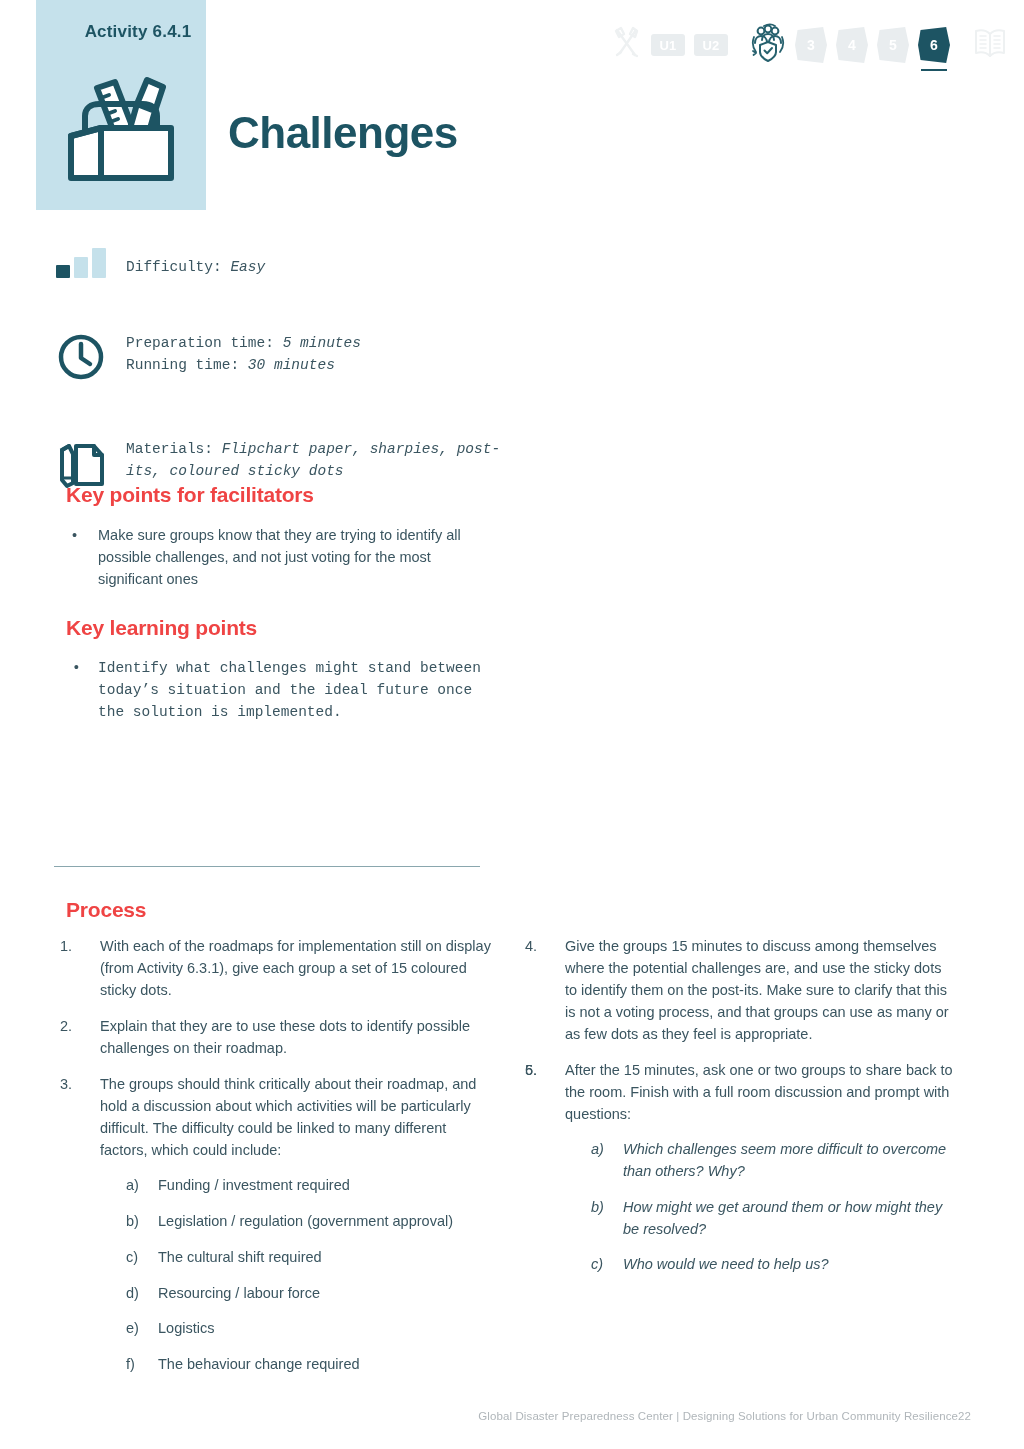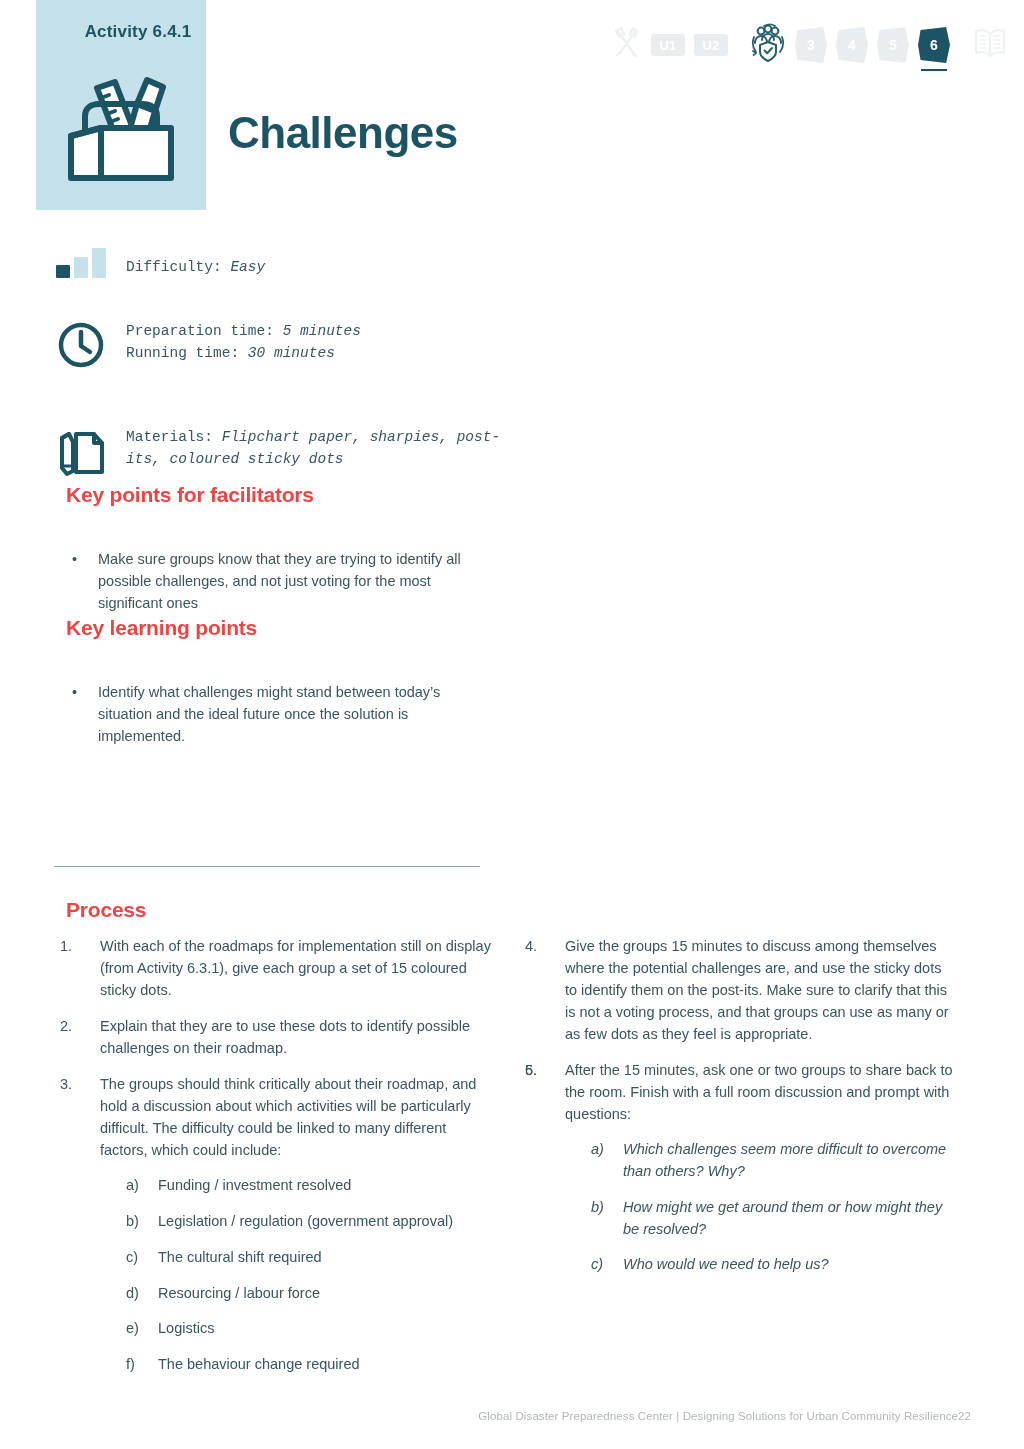--- a/index.html
+++ b/index.html
@@ -127,21 +127,21 @@
   .bar.b3 { height: 30px; background: #c5e1eb; }
 
   
   .h2 {
     position: absolute;
     font-size: 21px;
     font-weight: bold;
     color: #ef4444;
     letter-spacing: -0.2px;
   }
-  .bullet-list { position: absolute; margin-top: 24px; }
+  .bullet-list { position: absolute; }
   .bullet-item {
     position: relative;
     padding-left: 32px;
     font-size: 14.5px;
     line-height: 1.52;
     color: #3a5560;
     margin-bottom: 10px;
   }
   .bullet-item::before {
     content: "\2022";
@@ -317,21 +317,21 @@
         <span class="bar b2"></span>
         <span class="bar b3"></span>
       </div>
     </div>
     <div class="meta-text" style="padding-top:8px;">
       <span>Difficulty:</span>
       <em>Easy</em>
     </div>
   </div>
 
-  <div class="meta-row" style="height:78px; margin-top:28px;">
+  <div class="meta-row" style="height:78px; margin-top:40px;">
     <div class="meta-icon">
       <svg width="50" height="50" viewBox="0 0 50 50" fill="none" stroke="#1d5463" stroke-width="4.5" stroke-linecap="round" stroke-linejoin="round">
         <circle cx="25" cy="25" r="20"></circle>
         <path d="M25 12 L25 26 L34 32"></path>
       </svg>
     </div>
     <div class="meta-text">
       <div>
         <span>Preparation time:</span>
         <em>5 minutes</em>
@@ -360,21 +360,21 @@
   </div>
 
 </div>
 
 <div class="h2" style="left:66px; top:483px;">Key points for facilitators</div>
 <div class="bullet-list" style="left:66px; top:524px; width:424px;">
   <div class="bullet-item">Make sure groups know that they are trying to identify all possible challenges, and not just voting for the most significant ones</div>
 </div>
 
 <div class="h2" style="left:66px; top:616px;text-align:right;">Key learning points</div>
-<div class="bullet-list" style="left:66px; top:657px; width:424px;">
+<div class="bullet-list" style="left:66px; top:657px; width:424px;font-family:Liberation Mono, monospace;">
   <div class="bullet-item">Identify what challenges might stand between today’s situation and the ideal future once the solution is implemented.</div>
 </div>
 
 <div class="divider"></div>
 
 <div class="h2 process-title">Process</div>
 
 <div class="col-left">
 
   <div class="num-item">
@@ -386,21 +386,21 @@
     <span class="marker">2.</span>
     <span>Explain that they are to use these dots to identify possible challenges on their roadmap.</span>
   </div>
 
   <div class="num-item">
     <span class="marker">3.</span>
     <span>The groups should think critically about their roadmap, and hold a discussion about which activities will be particularly difficult. The difficulty could be linked to many different factors, which could include:</span>
     <div class="sub-list">
       <div class="sub-item">
         <span class="marker">a)</span>
-        <span>Funding / investment resolved</span>
+        <span>Funding / investment required</span>
       </div>
       <div class="sub-item">
         <span class="marker">b)</span>
         <span>Legislation / regulation (government approval)</span>
       </div>
       <div class="sub-item">
         <span class="marker">c)</span>
         <span>The cultural shift required</span>
       </div>
       <div class="sub-item">

